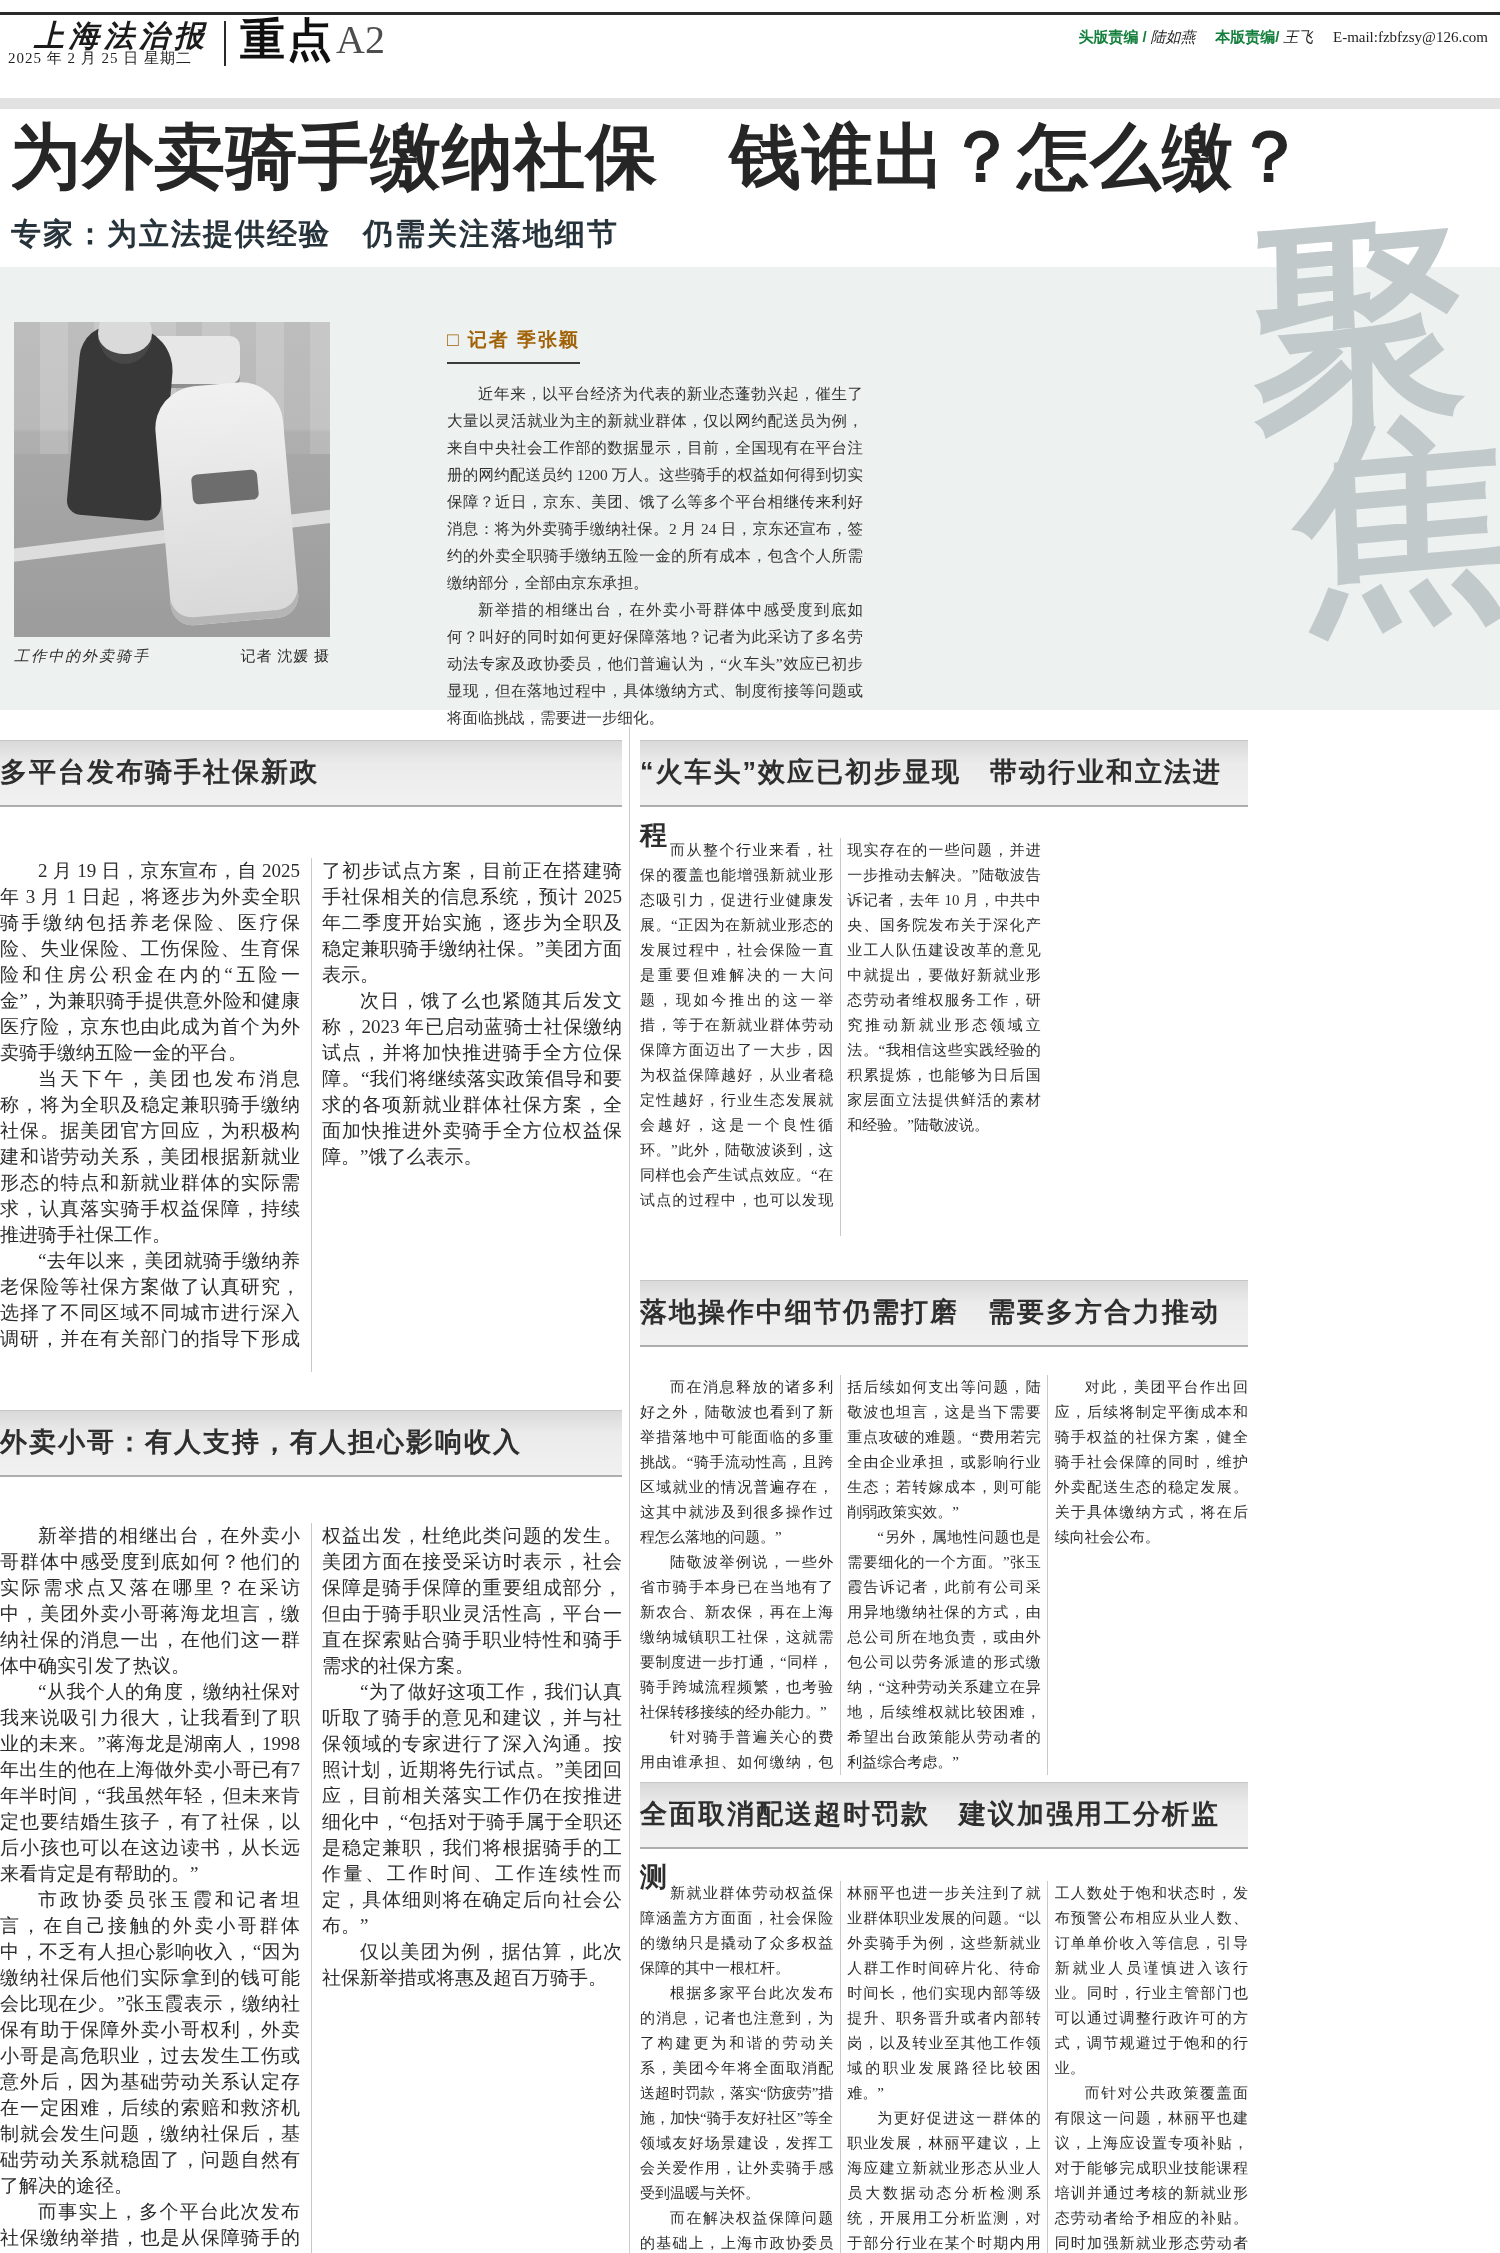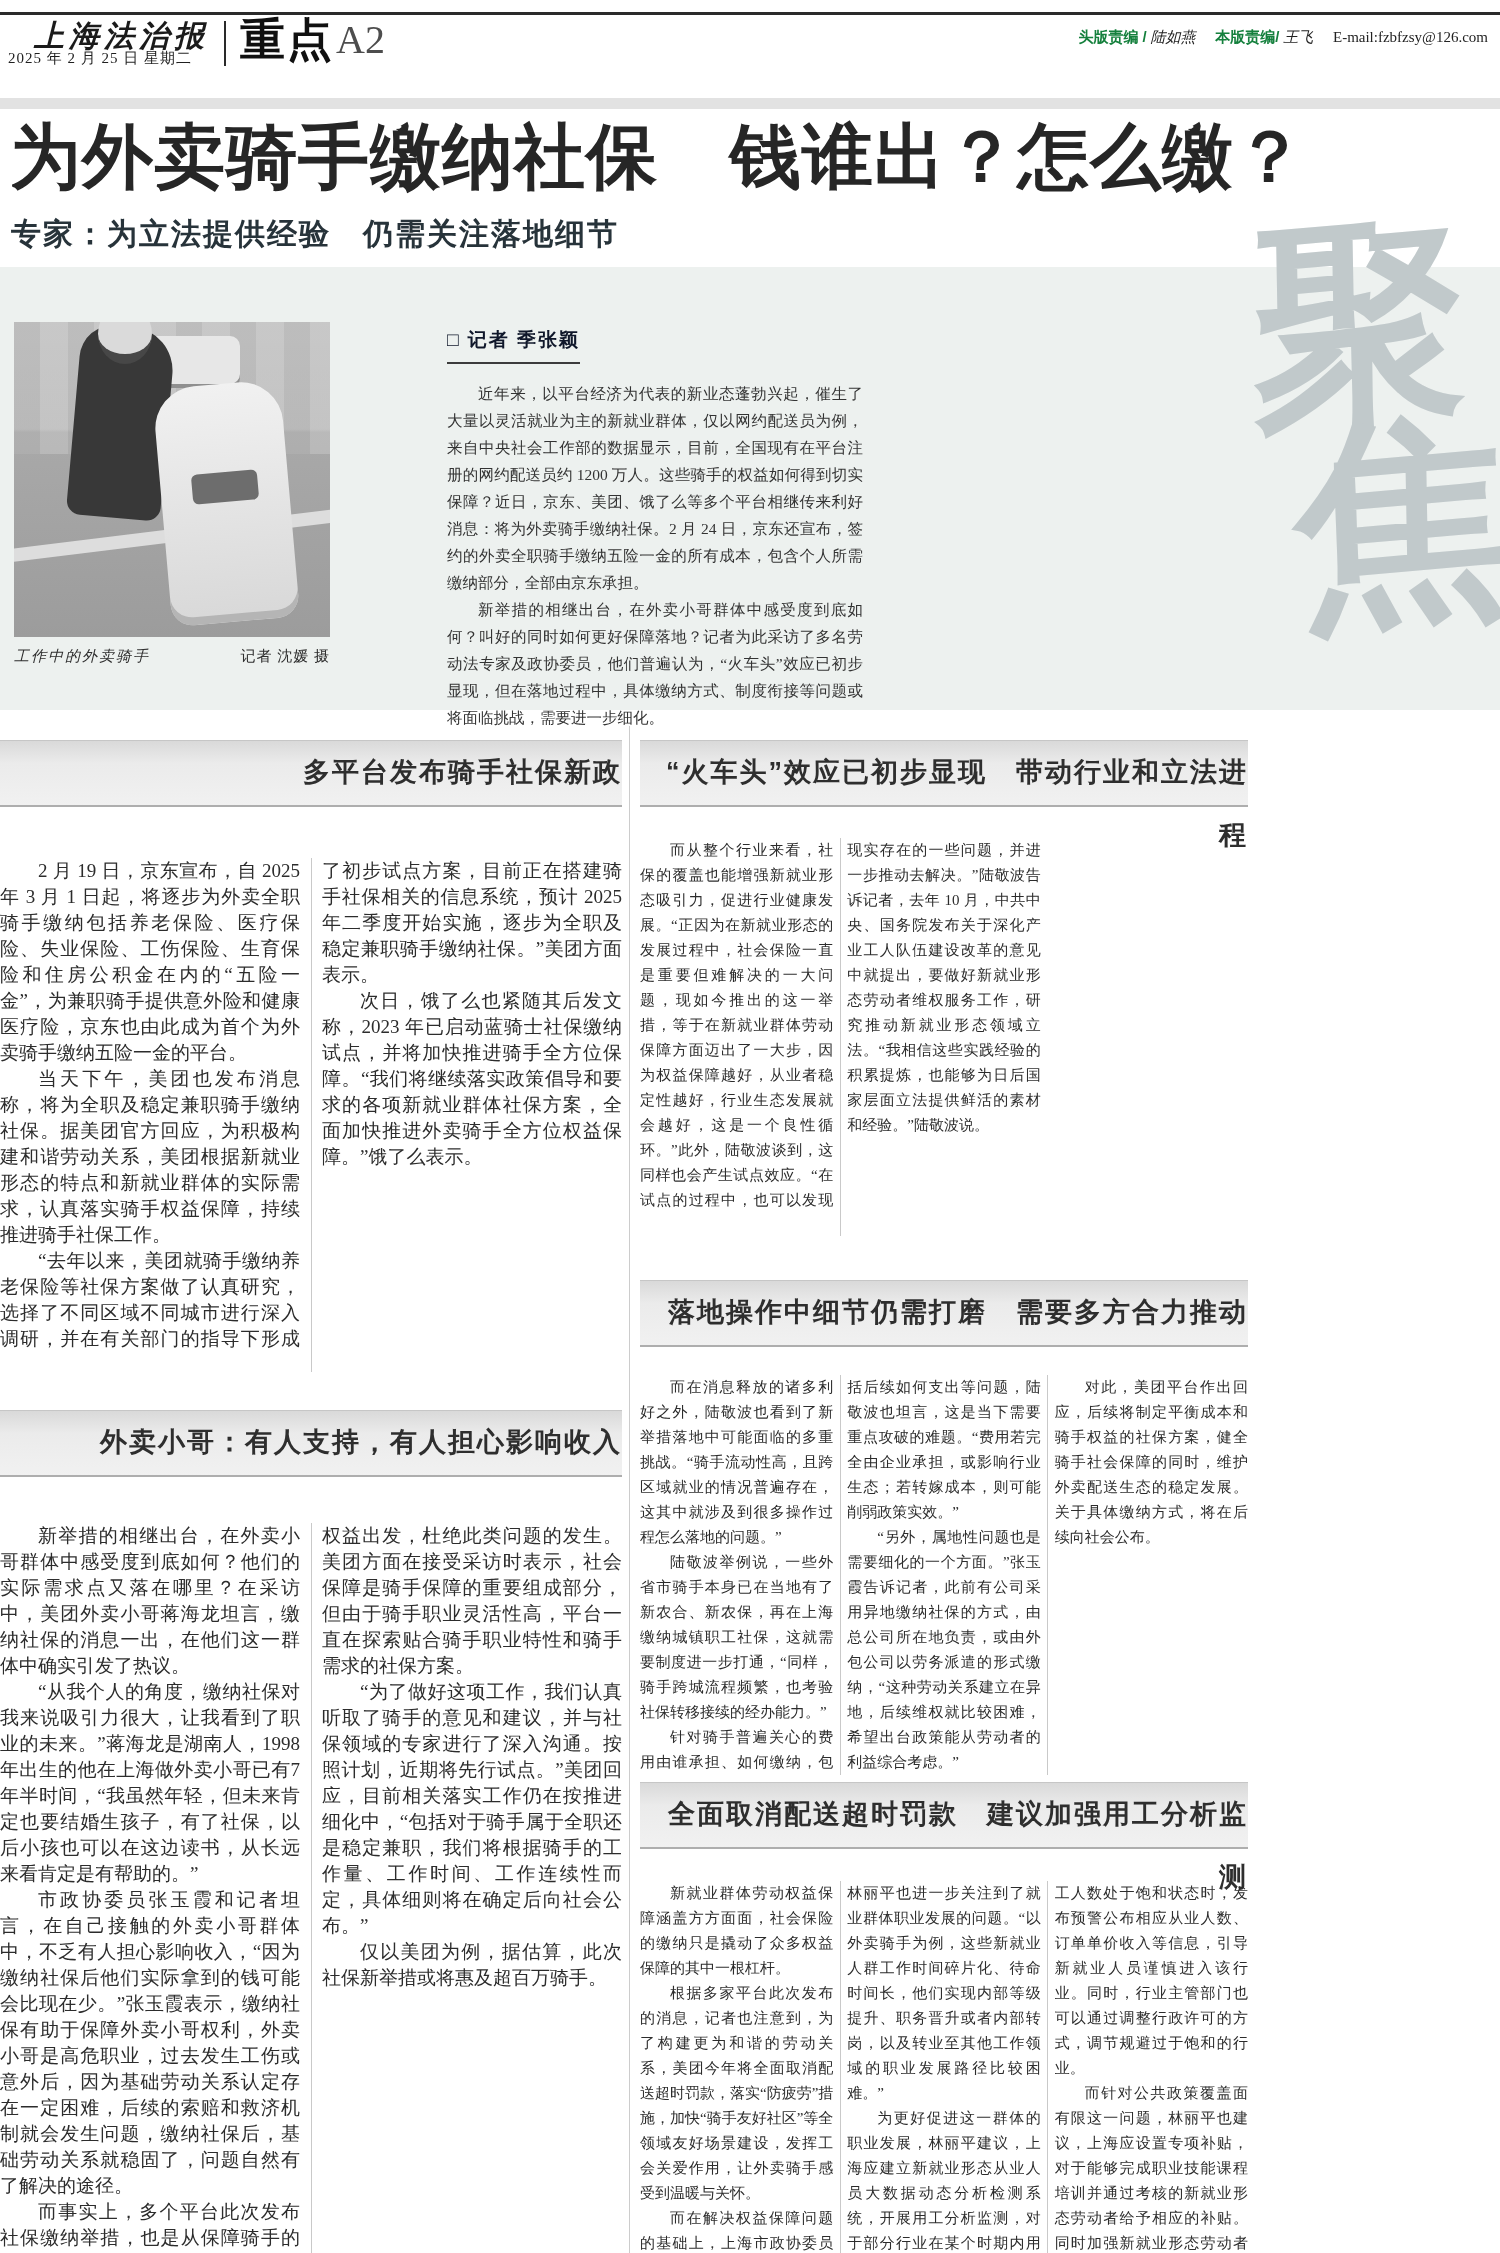--- a/index.html
+++ b/index.html
@@ -49,38 +49,38 @@
                   border-radius:6px; transform:rotate(-5deg); }
   .ph-rider { position:absolute; left:60px; top:4px; width:94px; height:192px; background:#383838;
               border-radius:34px 44px 14px 14px; transform:rotate(5deg); }
   .ph-helmet { position:absolute; left:84px; top:-18px; width:54px; height:50px; background:#dadada;
                border-radius:50%; border-bottom:10px solid #474747; }
   .caption-row { position:absolute; left:14px; top:380px; width:316px; display:flex;
                  justify-content:space-between; font-size:15px; color:#2e2e2e; }
   .caption { font-style:italic; letter-spacing:2px; }
   .credit { letter-spacing:1px; }
   .lead-text { position:absolute; left:447px; top:60px; width:416px; }
-  .byline { display:inline-block; font-size:19px; font-weight:700; color:#0f172a; letter-spacing:2px;
+  .byline { display:inline-block; font-size:19px; font-weight:700; color:#a16207; letter-spacing:2px;
             font-family:"Liberation Sans","DejaVu Sans",sans-serif;
             border-bottom:2px solid #3c3c3c; padding-bottom:9px; margin-bottom:16px; }
   .lead-paras p { margin:0; font-size:15.5px; line-height:27px; text-indent:2em; text-align:justify; color:#333; }
   .watermark { position:absolute; top:0; left:0; width:100%; height:100%; pointer-events:none; }
   .wm1, .wm2 { position:absolute; font-size:215px; line-height:1; color:#c1c9cb; font-weight:700;
                font-family:"Liberation Serif","DejaVu Serif",serif; transform:rotate(-5deg) skewX(-4deg); }
   .wm1 { left:1252px; top:-48px; }
   .wm2 { left:1295px; top:148px; }
 
   
   .half { position:absolute; top:710px; height:1543px; }
   .left-half { left:0; width:622px; }
   .right-half { left:640px; width:608px; }
   .half-divider { position:absolute; left:629px; top:714px; width:1px; height:1537px; background:#cccccc; }
 
   .sec { position:absolute; left:0; right:0; }
-  .sec-bar { height:64px; line-height:63px; text-align:right; font-size:27px; font-weight:700;
+  .sec-bar { height:64px; line-height:63px; text-align:left; font-size:27px; font-weight:700;
              color:#2e2e2e; letter-spacing:2px;
              font-family:"Liberation Sans","DejaVu Sans",sans-serif;
              background:linear-gradient(180deg,#d9d9d9 0%,#ebebeb 35%,#f1f1f1 100%);
              border-top:1px solid #c6c6c6; border-bottom:2px solid #aeaeae; }
   .cols { column-fill:auto; overflow:hidden; text-align:justify; }
   .cols p { margin:0; text-indent:2em; }
   .cols-2 { column-count:2; column-gap:22px; column-rule:1px solid #c9c9c9;
             font-size:19px; line-height:26px; }
   .cols-3 { column-count:3; column-gap:14px; column-rule:1px solid #c9c9c9;
             font-size:15px; line-height:25px; }

